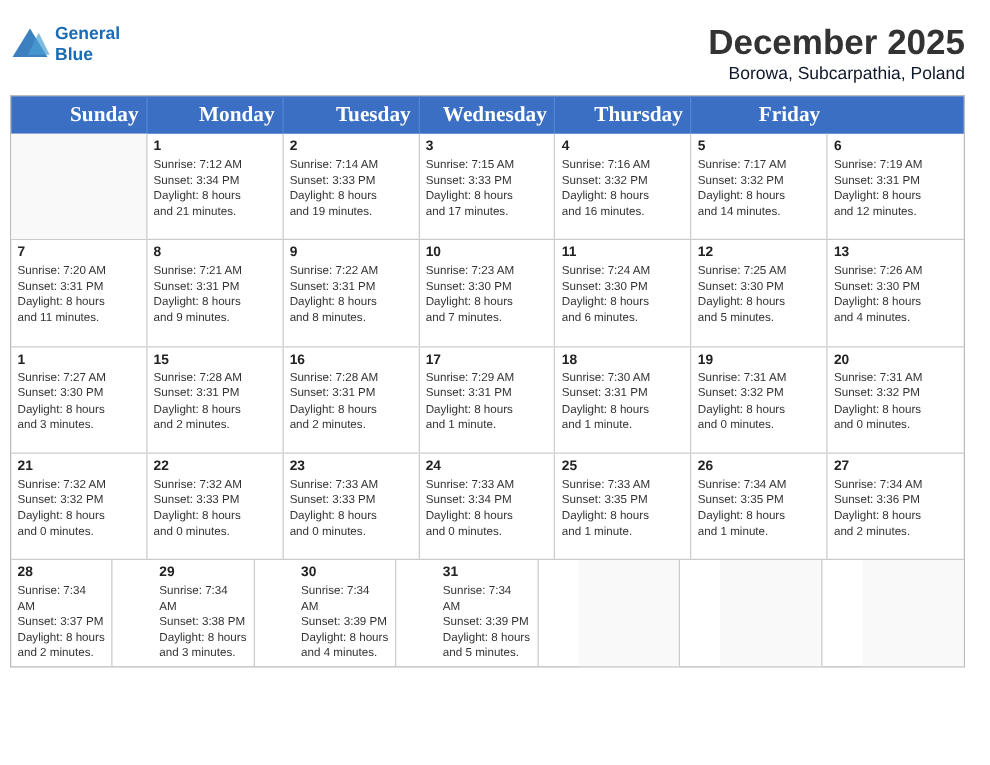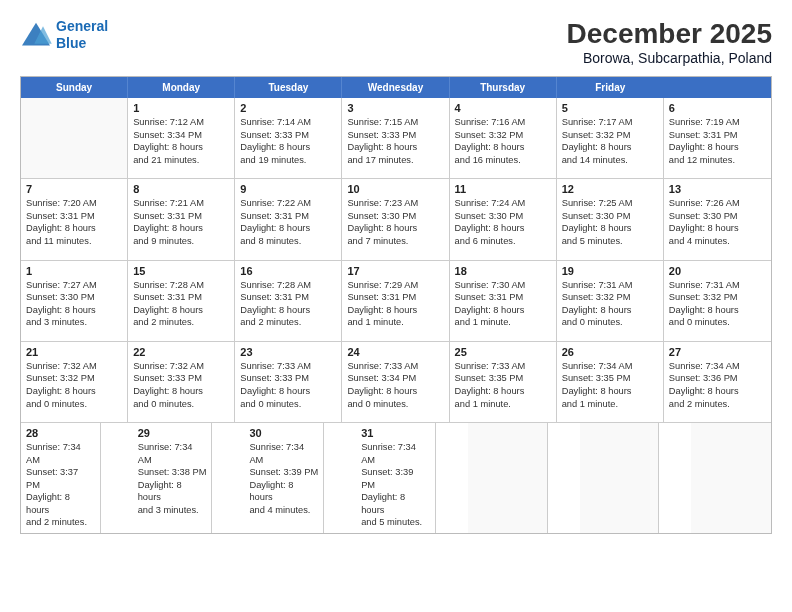--- a/index.html
+++ b/index.html
@@ -6,21 +6,21 @@
     body {
       width: 792px;
       height: 612px;
       font-family: Arial, sans-serif;
       background: #fff;
       overflow: hidden;
     }
     .page {
       width: 792px;
       height: 544px;
-      padding: 18px 20px 10px 20px;
+      padding: 18px 20px 10px 8px;
       display: flex;
       flex-direction: column;
     }
     .header {
       display: flex;
       justify-content: space-between;
       align-items: flex-start;
       margin-bottom: 10px;
     }
     .logo {
@@ -53,25 +53,26 @@
       font-size: 14px;
       color: #0f172a;
     }
     .cal-header {
       display: grid;
       grid-template-columns: repeat(7, 1fr);
       background: #3a6fc4;
     }
     .cal-header-cell {
       color: #fff;
-      font-size: 10px;
+      font-size: 17px;
       font-weight: bold;
       padding: 5px 6px;
       border-right: 1px solid #5585d0;
-      text-align: center;
+      text-align: right;
+      font-family: Liberation Serif, serif;
     }
     .cal-header-cell:last-child { border-right: none; }
     .cal-body {
       flex: 1;
       display: flex;
       flex-direction: column;
     }
     .cal-row {
       flex: 1;
       display: grid;

